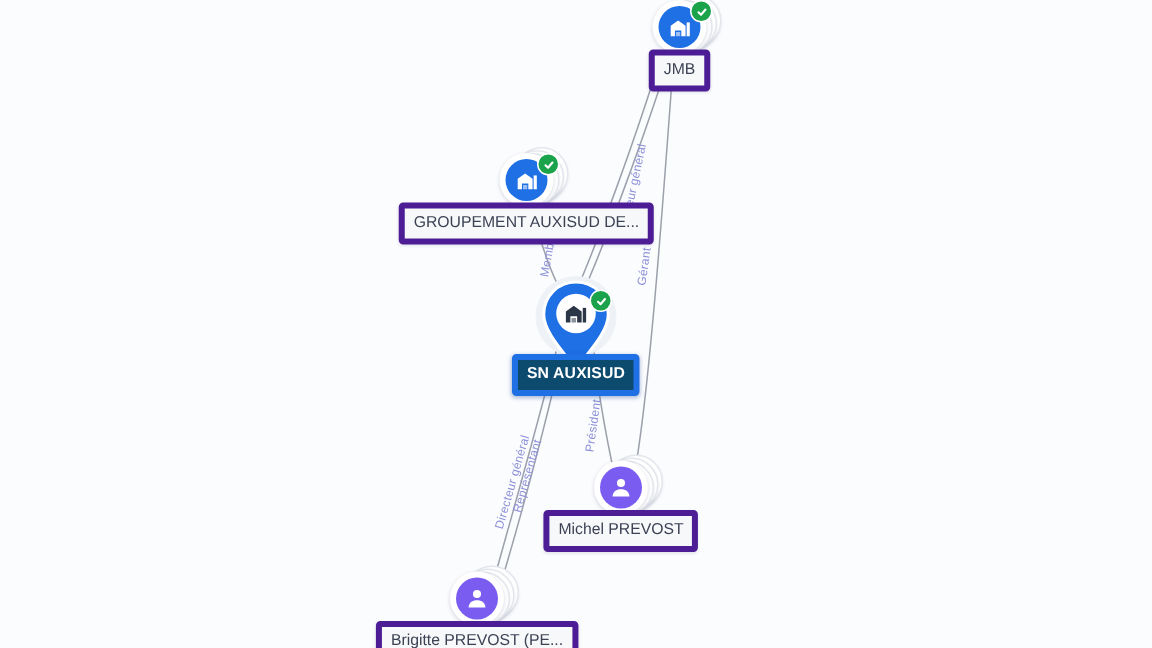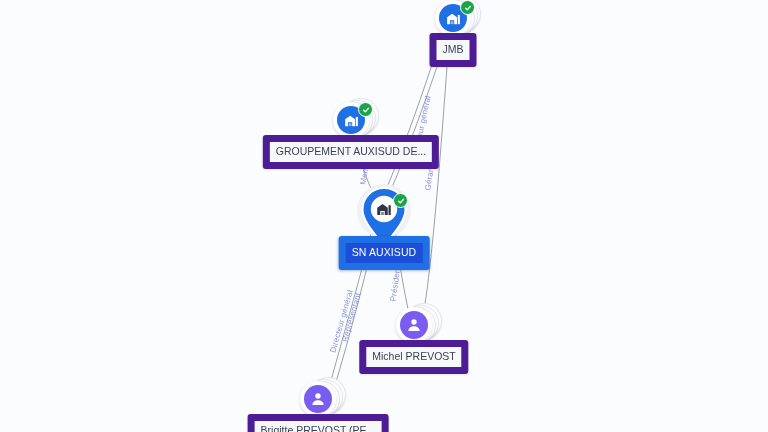--- a/index.html
+++ b/index.html
@@ -77,29 +77,29 @@
   .node-label {
     position: absolute;
     transform: translateX(-50%);
     white-space: nowrap;
     font-size: 10.5px;
     line-height: 1;
     padding: 4px 6px 5px 6px;
     border-radius: 3px;
     background: #f7f8fa;
     color: #3c4254;
-    border: 7px solid #4c1d95;
+    border: 4px solid #4c1d95;
     box-shadow: 0 1px 2px rgba(30,40,80,.10);
     font-family: "Liberation Sans", sans-serif;
   }
   .node-label.selected {
-    background: #1d4ed8;
+    background: #0c4a6e;
     color: #ffffff;
     border-color: #1f6fe5;
-    font-weight: normal;
+    font-weight: bold;
     letter-spacing: .1px;
     box-shadow: 0 1px 3px rgba(20,60,140,.35);
   }
 
   
   .pin-wrap {
     position: absolute;
     transform: translate(-50%, -50%);
   }
   .pin-halo {

